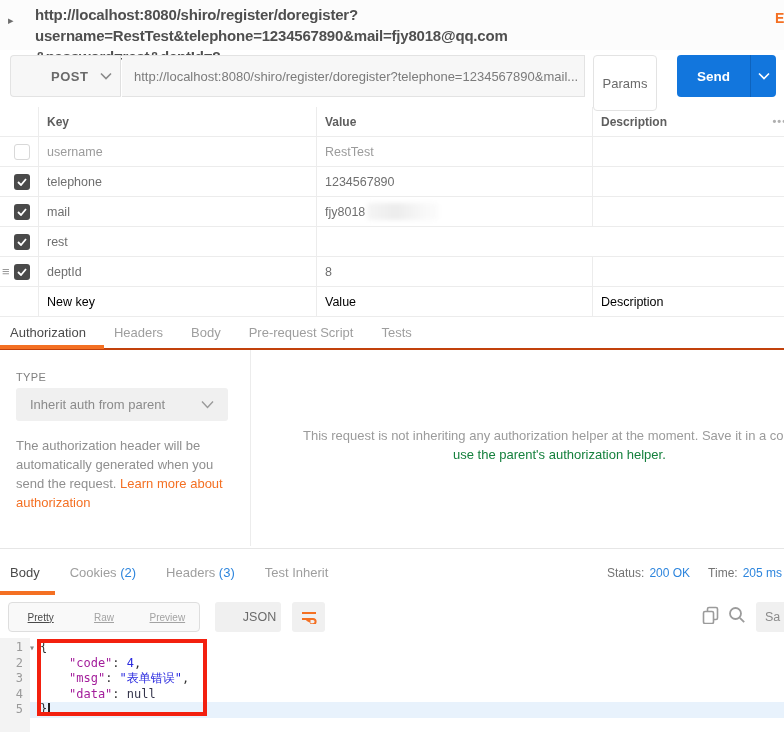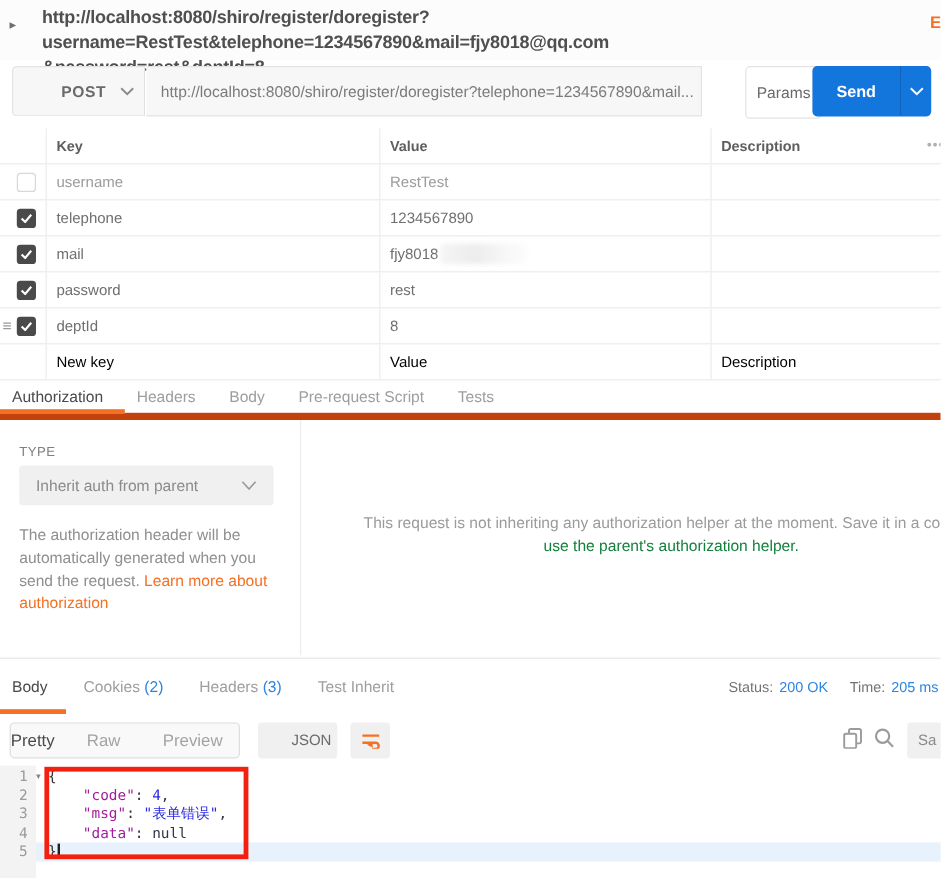--- a/index.html
+++ b/index.html
@@ -17,23 +17,23 @@
   
   #reqbar { position:absolute; left:0; top:55px; width:784px; height:42px; }
   .method-select { position:absolute; left:10px; top:0; width:111px; height:42px; background:#f7f7f7;
     border:1px solid #e3e3e3; border-right:1px solid #e0e0e0; border-radius:4px 0 0 4px;
     display:flex; align-items:center; padding-left:40px; cursor:pointer; }
   .method-select .mlabel { font-size:13px; font-weight:bold; color:#6a6a6a; letter-spacing:0.5px; }
   .method-select svg { margin-left:12px; }
   .url-input { position:absolute; left:122px; top:0; width:463px; height:42px; background:#f7f7f7;
     border:1px solid #e3e3e3; border-left:none; display:flex; align-items:center; padding:0 12px;
     font-size:13px; color:#7b7b7b; white-space:nowrap; overflow:hidden;text-align:right; }
-  .params-btn { position:absolute; left:593px; top:0; width:64px; height:44px; background:#fff;
+  .params-btn { position:absolute; left:593px; top:0; width:64px; height:56px; background:#fff;
     border:1px solid #e3e3e3; border-radius:4px; display:flex; align-items:center; justify-content:center;
-    font-size:13px; color:#6a6a6a; cursor:pointer;margin-left:28px; }
+    font-size:13px; color:#6a6a6a; cursor:pointer; }
   .send-btn { position:absolute; left:677px; top:0; width:73px; height:42px; background:#1276dd;
     border-radius:4px 0 0 4px; display:flex; align-items:center; justify-content:center;
     color:#fff; font-size:13.5px; font-weight:bold; cursor:pointer; }
   .send-caret { position:absolute; left:750px; top:0; width:26px; height:42px; background:#1276dd;
     border-left:1px solid #0e63bd; border-radius:0 4px 4px 0; display:flex; align-items:center;
     justify-content:center; cursor:pointer; }
   
   #ptable { position:absolute; left:0; top:107px; width:784px; }
   .prow { display:grid; grid-template-columns:38px 278px 276px 1fr; height:30px;
     border-bottom:1px solid #ececec; align-items:center; }
@@ -45,21 +45,21 @@
   .prow .cell.ph { color:#000000; }
   .chk { width:16px; height:16px; border-radius:3px; margin-left:11px; cursor:pointer;
     display:flex; align-items:center; justify-content:center; }
   .chk.on { background:#4a4a4a; }
   .chk.off { background:#fff; border:1px solid #d8d8d8; }
   .draghandle { position:absolute; left:2px; top:8px; font-size:13px; color:#9a9a9a; cursor:grab; line-height:14px; }
   .moredots { position:absolute; right:-3px; top:8px; font-size:11px; color:#b0b0b0; letter-spacing:1px; cursor:pointer; }
   .redact-blob { display:inline-block; width:72px; height:17px; margin-left:2px; border-radius:3px;
     background:linear-gradient(90deg,#f5f5f5,#ececec 40%,#f7f7f7 75%,#fcfcfc); filter:blur(2px); }
   
-  #reqtabs { position:absolute; left:0; top:317px; width:784px; height:33px; border-bottom:6px solid #c2410c;
+  #reqtabs { position:absolute; left:0; top:317px; width:784px; height:33px; border-bottom:2px solid #c2410c;
     display:flex; align-items:center; padding-left:10px; }
   .rtab { font-size:13px; color:#9e9e9e; margin-right:28px; cursor:pointer; }
   .rtab.active { color:#4a4a4a; }
   .rtab-underline { position:absolute; left:0; bottom:-1px; width:104px; height:4px; background:#f47023; }
   
   #authpanel { position:absolute; left:0; top:350px; width:784px; height:196px; background:#fff; }
   .auth-divider { position:absolute; left:250px; top:0; width:1px; height:196px; background:#ececec; }
   .type-label { position:absolute; left:16px; top:21px; font-size:11px; color:#7f7f7f; letter-spacing:0.4px; }
   .type-select { position:absolute; left:16px; top:38px; width:212px; height:33px; background:#f0f0f0;
     border-radius:3px; display:flex; align-items:center; padding:0 14px; cursor:pointer; }
@@ -77,21 +77,21 @@
   .resp-underline { position:absolute; left:0; bottom:0; width:55px; height:4px; background:#f47023; }
   .statusblock { position:absolute; right:2px; top:0; height:47px; display:flex; align-items:center;
     gap:5px; font-size:12px; }
   .statusblock .lbl { color:#737373; }
   .statusblock .val { color:#2d85dd; }
   .statusblock .spacer { width:8px; }
   
   #viewbar { position:absolute; left:0; top:598px; width:784px; height:40px; }
   .viewtoggle { position:absolute; left:8px; top:4px; width:192px; height:30px; border:1px solid #dedede;
     border-radius:4px; background:#f9f9f9; display:flex; align-items:center; }
-  .vseg { flex:1; font-size:14px; color:#a3a3a3; cursor:pointer; }
+  .vseg { flex:1; text-align:center; font-size:10px; color:#a3a3a3; cursor:pointer;text-decoration:underline; }
   .vseg.active { color:#4a4a4a; }
   .fmt-select { position:absolute; left:215px; top:4px; width:66px; height:30px; background:#f0f0f0;
     border-radius:3px; display:flex; align-items:center; justify-content:center; gap:7px; cursor:pointer;padding-left:30px; }
   .fmt-select .fval { font-size:12.5px; color:#6a6a6a; }
   .wrap-btn { position:absolute; left:292px; top:4px; width:33px; height:30px; background:#f0f0f0;
     border-radius:3px; display:flex; align-items:center; justify-content:center; cursor:pointer; }
   .icon-btn { position:absolute; top:8px; width:20px; height:20px; cursor:pointer; }
   .save-btn { position:absolute; left:756px; top:4px; width:34px; height:30px; background:#f0f0f0;
     border-radius:3px; display:flex; align-items:center; padding-left:9px; font-size:12.5px; color:#8a8a8a; cursor:pointer; }
   
@@ -194,21 +194,20 @@
     </div>
 
     <div class="prow">
       <div class="cellcheck">
           <span class="chk on">
             <svg width="10" height="8" viewBox="0 0 10 8">
               <polyline points="1,4 4,7 9,1" fill="none" stroke="#fff" stroke-width="1.8"></polyline>
             </svg>
           </span>
         </div>
-      <div class="cell">password</div>
       <div class="cell">rest</div>
       <div class="cell"></div>
     </div>
 
     <div class="prow">
       <div class="cellcheck">
         <span class="draghandle">≡</span>
         <span class="chk on">
             <svg width="10" height="8" viewBox="0 0 10 8">
               <polyline points="1,4 4,7 9,1" fill="none" stroke="#fff" stroke-width="1.8"></polyline>

